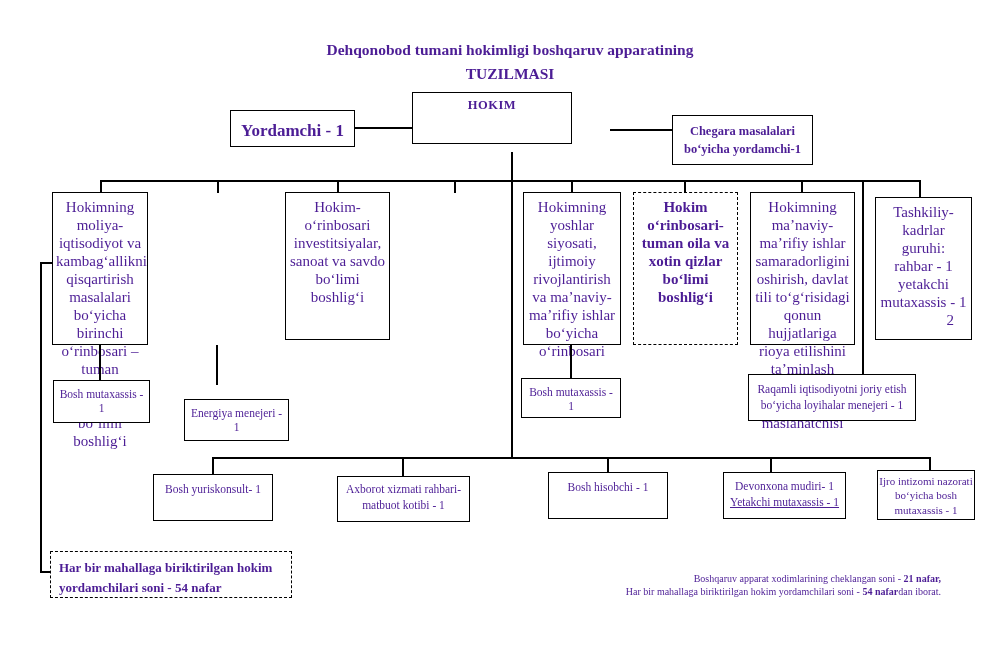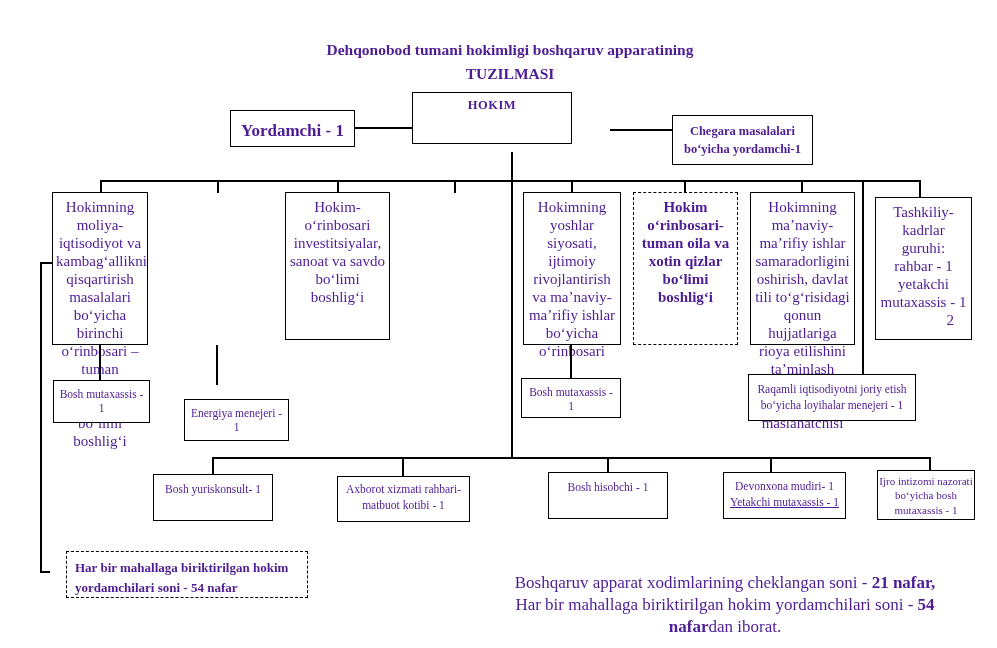--- a/index.html
+++ b/index.html
@@ -6,22 +6,22 @@
   #canvas{position:relative;width:997px;height:648px;background:#fff;overflow:hidden;
           font-family:"Liberation Serif","DejaVu Serif",serif;color:#4c1d95;}
   .box{position:absolute;border:1px solid #000;background:#fff;box-sizing:border-box;
        text-align:center;font-size:15px;line-height:1.2;padding:5px 3px 0;}
   .dashed{border:1px dashed #000;font-weight:bold;}
   .line{position:absolute;background:#000;}
   .bold{font-weight:bold;}
   .title{position:absolute;left:300px;top:38px;width:420px;text-align:center;
          font-weight:bold;font-size:15.5px;line-height:1.55;}
   .small{font-size:11.5px;}
-  .footer{position:absolute;left:461px;top:572px;width:480px;font-size:17px;
-          line-height:1.3;text-align:center;margin-left:24px;}
+  .footer{position:absolute;left:461px;top:572px;width:480px;font-size:10px;
+          line-height:1.3;text-align:right;}
   .note{background:#fff;text-align:left;font-size:13px;line-height:1.5;padding:6px 8px 0;}
   .tk-extra{display:block;text-align:right;padding-right:14px;}
 </style>
 </head>
 <body>
 
 <div id="canvas">
 
   <div class="title">
     <div>Dehqonobod tumani hokimligi boshqaruv apparatining</div>
@@ -84,21 +84,21 @@
 
   <div class="box small" style="left:153px;top:474px;width:120px;height:47px;padding-top:8px;">Bosh yuriskonsult- 1</div>
   <div class="box small" style="left:337px;top:476px;width:133px;height:46px;line-height:1.35;">Axborot xizmati rahbari- matbuot kotibi - 1</div>
   <div class="box small" style="left:548px;top:472px;width:120px;height:47px;padding-top:8px;">Bosh hisobchi - 1</div>
   <div class="box small" style="left:710px;top:472px;width:123px;height:47px;padding-top:6px;line-height:1.35;margin-left:13px;">
     <span style="display:block;">Devonxona mudiri- 1</span>
     <span style="display:block;text-decoration:underline;">Yetakchi mutaxassis - 1</span>
   </div>
   <div class="box" style="left:877px;top:470px;width:98px;height:50px;padding:3px 1px 0;font-size:11px;line-height:1.3;">Ijro intizomi nazorati bo‘yicha bosh mutaxassis - 1</div>
 
-  <div class="box dashed note" style="left:66px;top:551px;width:242px;height:47px;">
+  <div class="box dashed note" style="left:50px;top:551px;width:242px;height:47px;">
     <span>Har bir mahallaga biriktirilgan hokim yordamchilari soni - </span><b>54 nafar</b>
   </div>
 
   <div class="footer">
     <div>
       <span>Boshqaruv apparat xodimlarining cheklangan soni - </span><b>21 nafar,</b>
     </div>
     <div>
       <span>Har bir mahallaga biriktirilgan hokim yordamchilari soni - </span><b>54 nafar</b><span>dan iborat.</span>
     </div>

